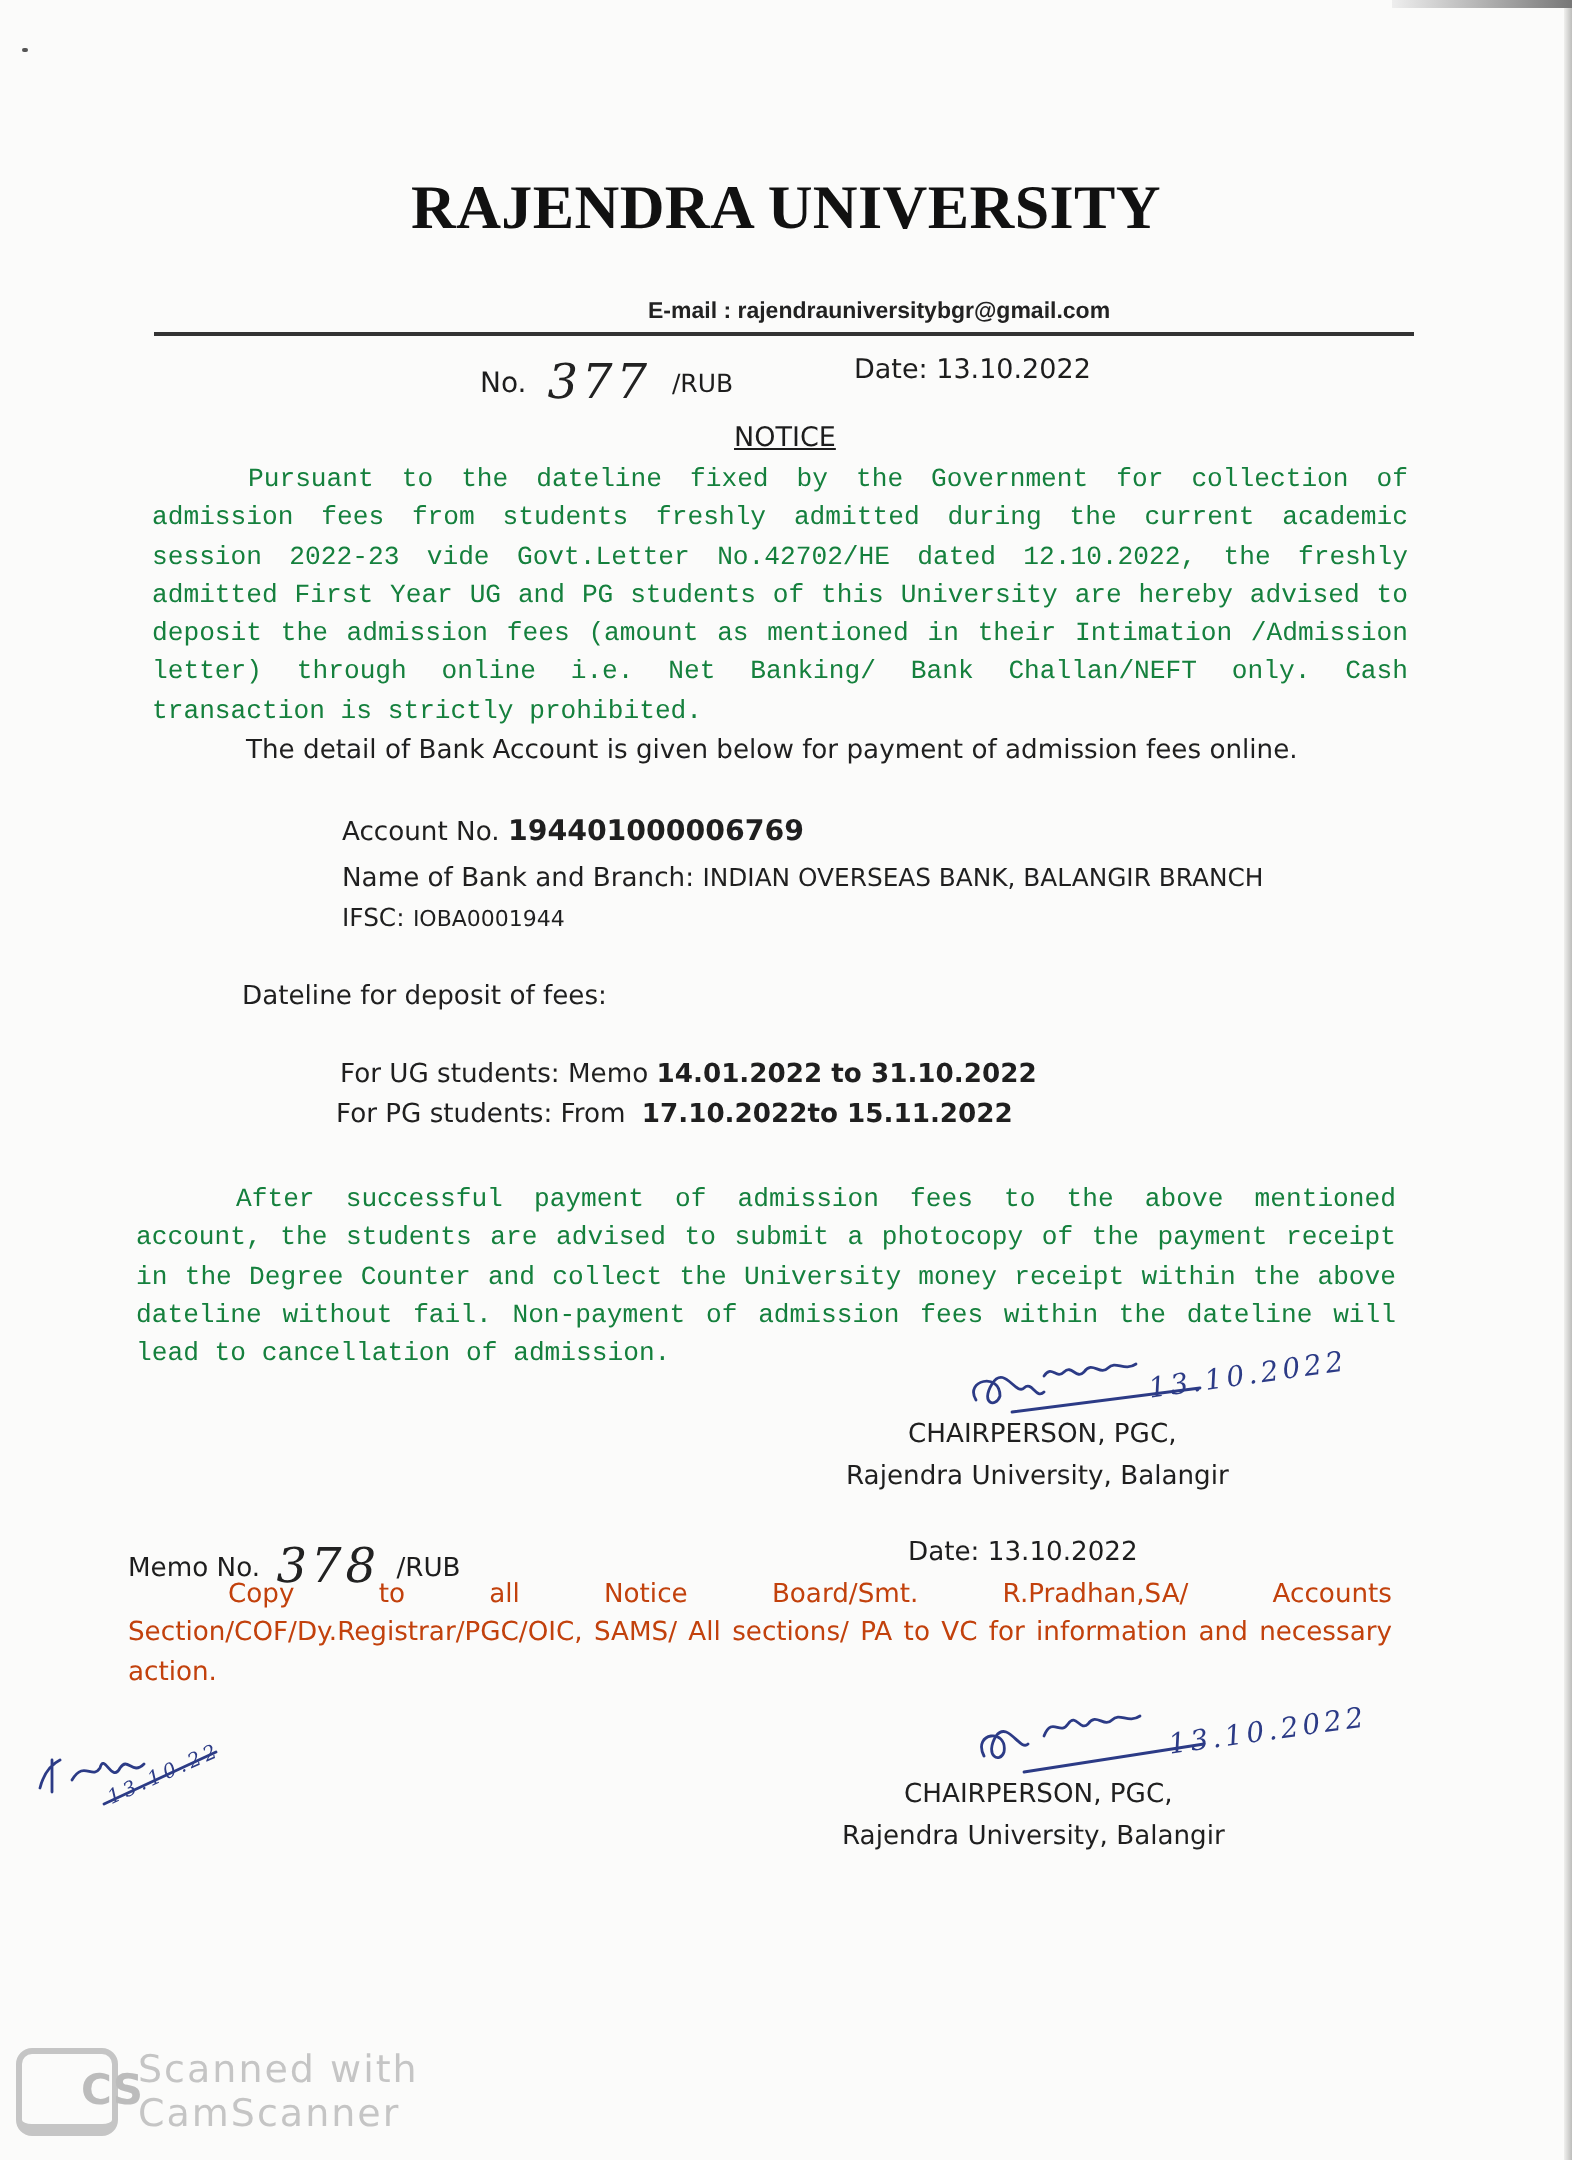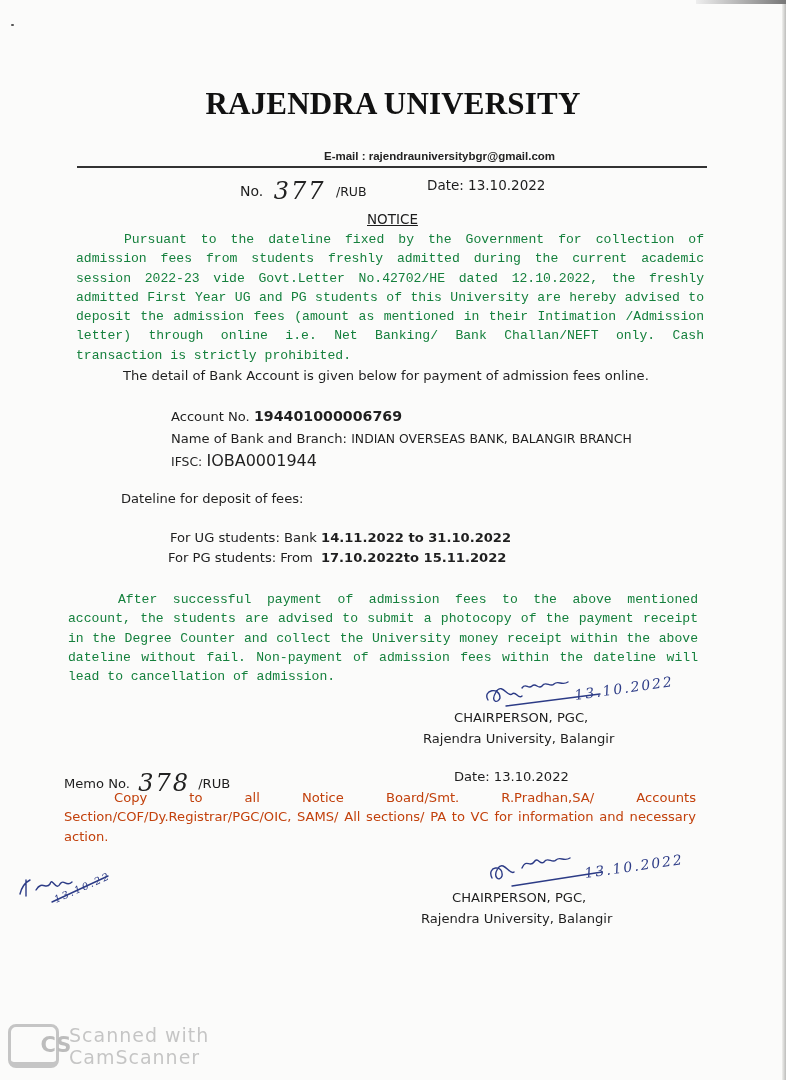--- a/index.html
+++ b/index.html
@@ -131,28 +131,28 @@
   <div class="text-line" style="left:171px;top:408px;">
     <span>Account No.</span>
     <span class="bold" style="font-size:14.2px;">194401000006769</span>
   </div>
   <div class="text-line" style="left:171px;top:431px;">
     <span>Name of Bank and Branch:</span>
     <span style="font-size:12.4px;">INDIAN OVERSEAS BANK, BALANGIR BRANCH</span>
   </div>
   <div class="text-line" style="left:171px;top:451px;">
     <span style="font-size:12.4px;">IFSC:</span>
-    <span style="font-size:16px;">IOBA0001944</span>
+    <span style="font-size:11px;">IOBA0001944</span>
   </div>
 
   <div class="text-line" style="left:121px;top:491px;">Dateline for deposit of fees:</div>
 
   <div class="text-line" style="left:170px;top:530px;">
-    <span>For UG students: Bank</span>
-    <span class="bold">14.11.2022 to 31.10.2022</span>
+    <span>For UG students: Memo</span>
+    <span class="bold">14.01.2022 to 31.10.2022</span>
   </div>
   <div class="text-line" style="left:168px;top:550px;">
     <span>For PG students: From</span>
     <span class="bold" style="margin-left:4px;">17.10.2022to 15.11.2022</span>
   </div>
 
   <div class="para para2">After successful payment of admission fees to the above mentioned account, the students are advised to submit a photocopy of the payment receipt in the Degree Counter and collect the University money receipt within the above dateline without fail. Non-payment of admission fees within the dateline will lead to cancellation of admission.</div>
 
   <svg class="sig-scribble" style="left:478px;top:672px;" width="130" height="40" viewBox="0 0 130 40">
     <path d="M10 28 C 4 18, 22 14, 22 26 C 20 32, 12 30, 18 20 C 24 10, 30 26, 34 22 C 38 18, 40 28, 44 24"></path>

